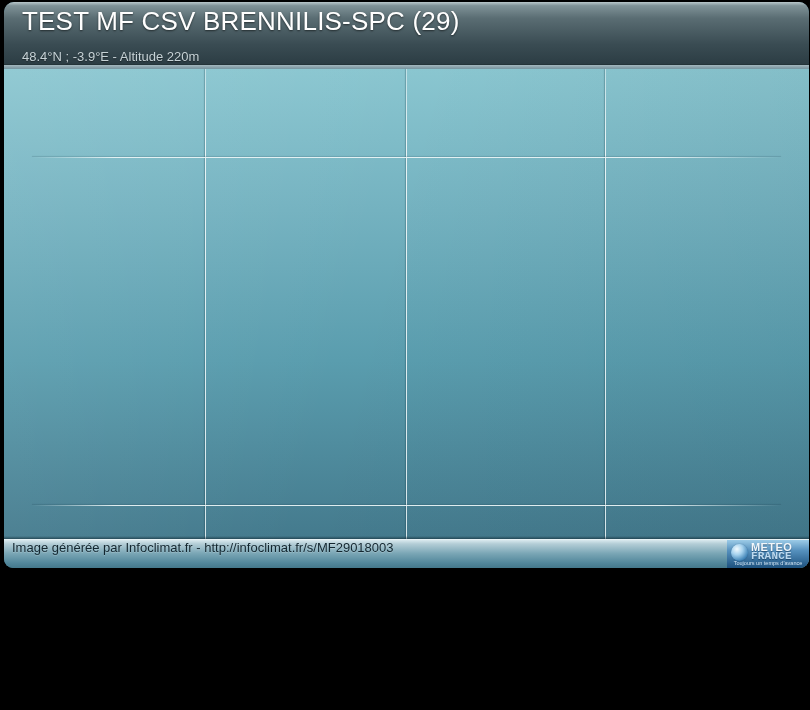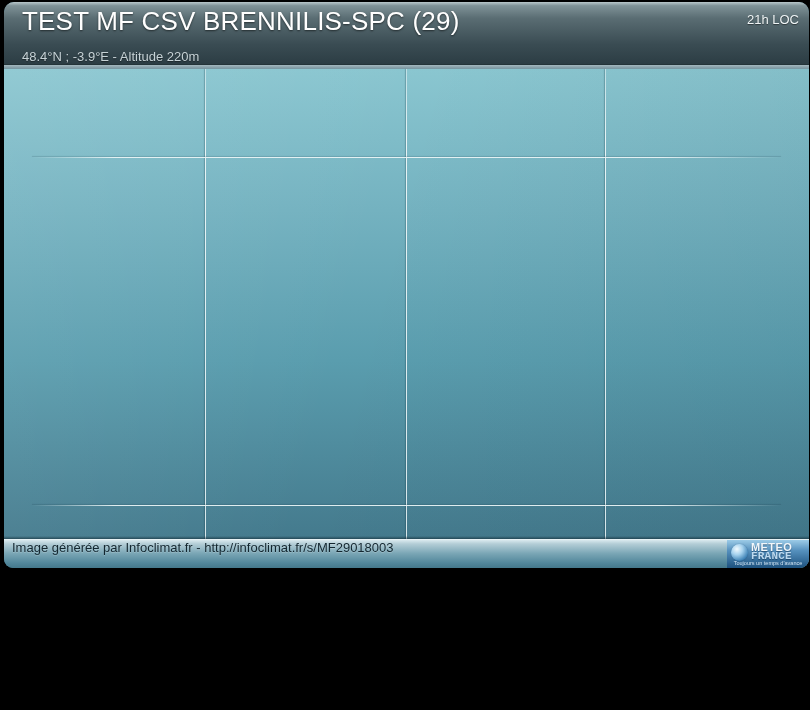--- a/index.html
+++ b/index.html
@@ -90,21 +90,20 @@
 <body>
 
 <div class="card">
 
   <div class="header">
     <div class="title-block">
       <div class="page-title">TEST MF CSV BRENNILIS-SPC (29)</div>
       <div class="subtitle">48.4°N ; -3.9°E - Altitude 220m</div>
     </div>
     <div class="date-block">
-      <div>21h LOC</div>
     </div>
   </div>
 
   <div class="separator"></div>
 
   <div class="chart">
     <div class="gv" style="left:201px"></div>
     <div class="gv" style="left:402px"></div>
     <div class="gv" style="left:601px"></div>
     <div class="gh" style="top:88px"></div>

